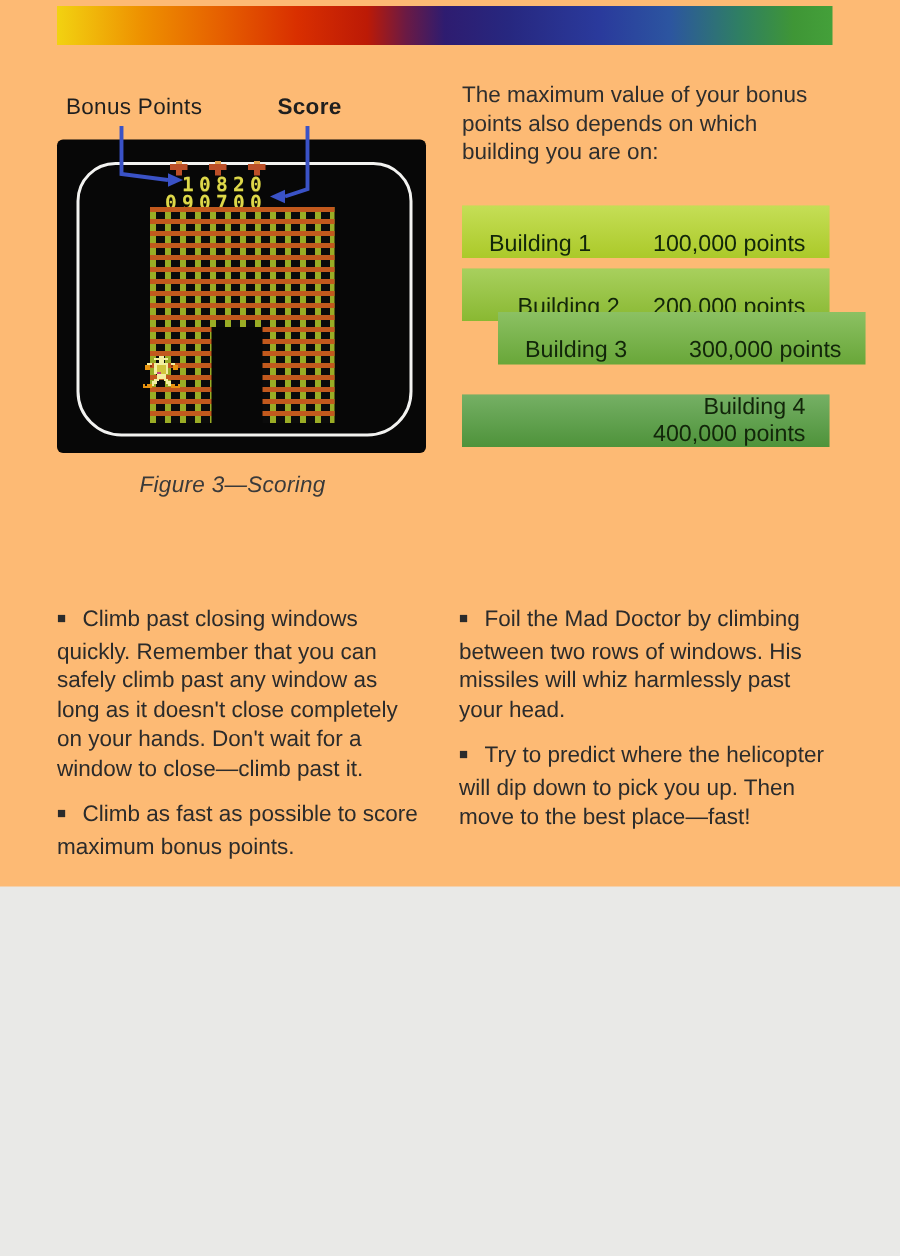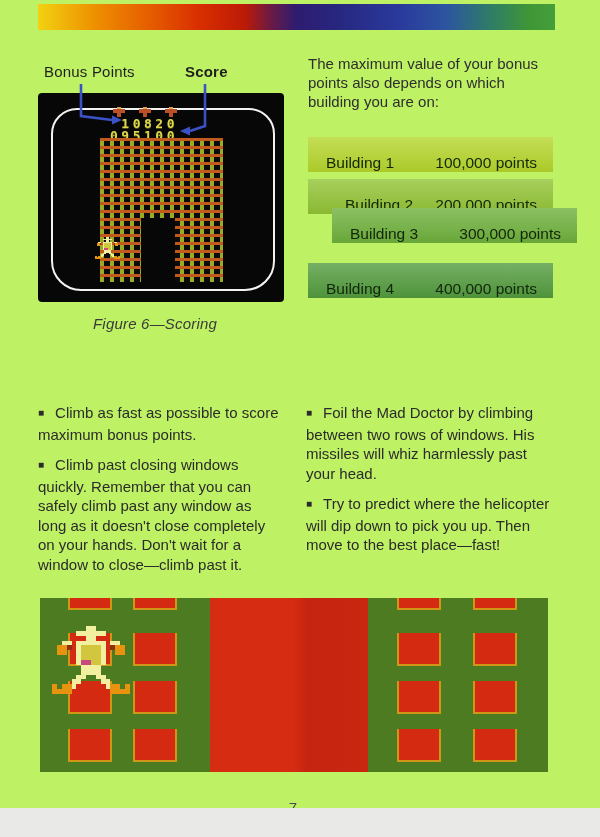--- a/index.html
+++ b/index.html
@@ -2,22 +2,22 @@
 <html><head>
 <meta charset="utf-8">
 <style>
   html,body{margin:0;padding:0;}
   body{
     width:600px;height:837px;
     background:#e9e9e7;
     font-family:"Liberation Sans", sans-serif;
   }
   .page{
-    position:relative;width:600px;height:808px;
-    background:#bef264;overflow:hidden;
+    position:relative;width:600px;height:591px;
+    background:#fdba74;overflow:hidden;
   }
 
   
   .rainbow{
     position:absolute;left:38px;top:4px;width:517px;height:26px;
     background:linear-gradient(90deg,
       #f2d211 0%, #ee9000 11%, #e66000 21%, #d92f00 31%, #bc1a06 40%,
       #6b1a44 45%, #2e1c70 50%, #27277f 58%, #2a3a9c 70%, #2c55a0 79%,
       #2f7f63 88%, #3f9636 95%, #44a03a 100%);
   }
@@ -172,61 +172,61 @@
           <use href="#life"></use>
         </svg>
       <svg class="life" viewBox="0 0 6 5">
           <use href="#life"></use>
         </svg>
       <svg class="life" viewBox="0 0 6 5">
           <use href="#life"></use>
         </svg>
     </div>
     <div class="score-num bonus-num">10820</div>
-    <div class="score-num scr-num">095100</div>
+    <div class="score-num scr-num">090700</div>
     <div class="building">
       <div class="door"></div>
       <svg class="climber-small" viewBox="0 0 16 14">
           <use href="#climber"></use>
         </svg>
     </div>
   </div>
 
   <svg class="arrows" viewBox="0 0 246 66">
     <polyline points="43,6 43,38 74,42" fill="none" stroke="#3a52c6" stroke-width="2.6"></polyline>
     <polygon points="74,37.5 84,42 74,46.5" fill="#3a52c6"></polygon>
     <polyline points="167,6 167,48 152,53" fill="none" stroke="#3a52c6" stroke-width="2.6"></polyline>
     <polygon points="152,48.5 142,53 152,57.5" fill="#3a52c6"></polygon>
   </svg>
 
-  <div class="caption">Figure 6—Scoring</div>
+  <div class="caption">Figure 3—Scoring</div>
 
   <p class="intro">The maximum value of your bonus points also depends on which building you are on:</p>
 
   <div class="srow srow-0" style="background-color: rgb(182, 214, 44);">
     <span>Building 1</span>
     <span>100,000 points</span>
   </div>
   <div class="srow srow-1" style="background-color: rgb(146, 196, 53); padding-left: 37px;">
     <span>Building 2</span>
     <span>200,000 points</span>
   </div>
   <div class="srow srow-2" style="background-color: rgb(111, 177, 60);">
     <span>Building 3</span>
     <span>300,000 points</span>
   </div>
-  <div class="srow srow-3" style="background-color: rgb(83, 156, 62);">
+  <div class="srow srow-3" style="background-color: rgb(83, 156, 62); flex-direction: column;">
     <span>Building 4</span>
     <span>400,000 points</span>
   </div>
 
 
   <div class="hintcol col-left">
+    <p class="bullet">Climb past closing windows quickly. Remember that you can safely climb past any window as long as it doesn't close completely on your hands. Don't wait for a window to close—climb past it.</p>
     <p class="bullet">Climb as fast as possible to score maximum bonus points.</p>
-    <p class="bullet">Climb past closing windows quickly. Remember that you can safely climb past any window as long as it doesn't close completely on your hands. Don't wait for a window to close—climb past it.</p>
   </div>
   <div class="hintcol col-right">
     <p class="bullet">Foil the Mad Doctor by climbing between two rows of windows. His missiles will whiz harmlessly past your head.</p>
     <p class="bullet">Try to predict where the helicopter will dip down to pick you up. Then move to the best place—fast!</p>
   </div>
 
   <div class="closeup">
     <div class="stripe"></div>
 
     <div class="win c1 r1"></div>

